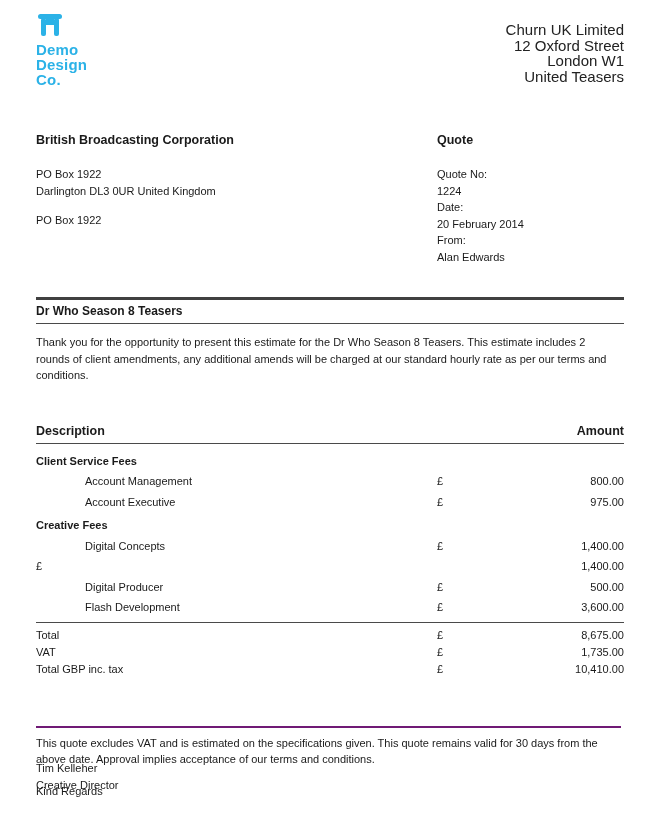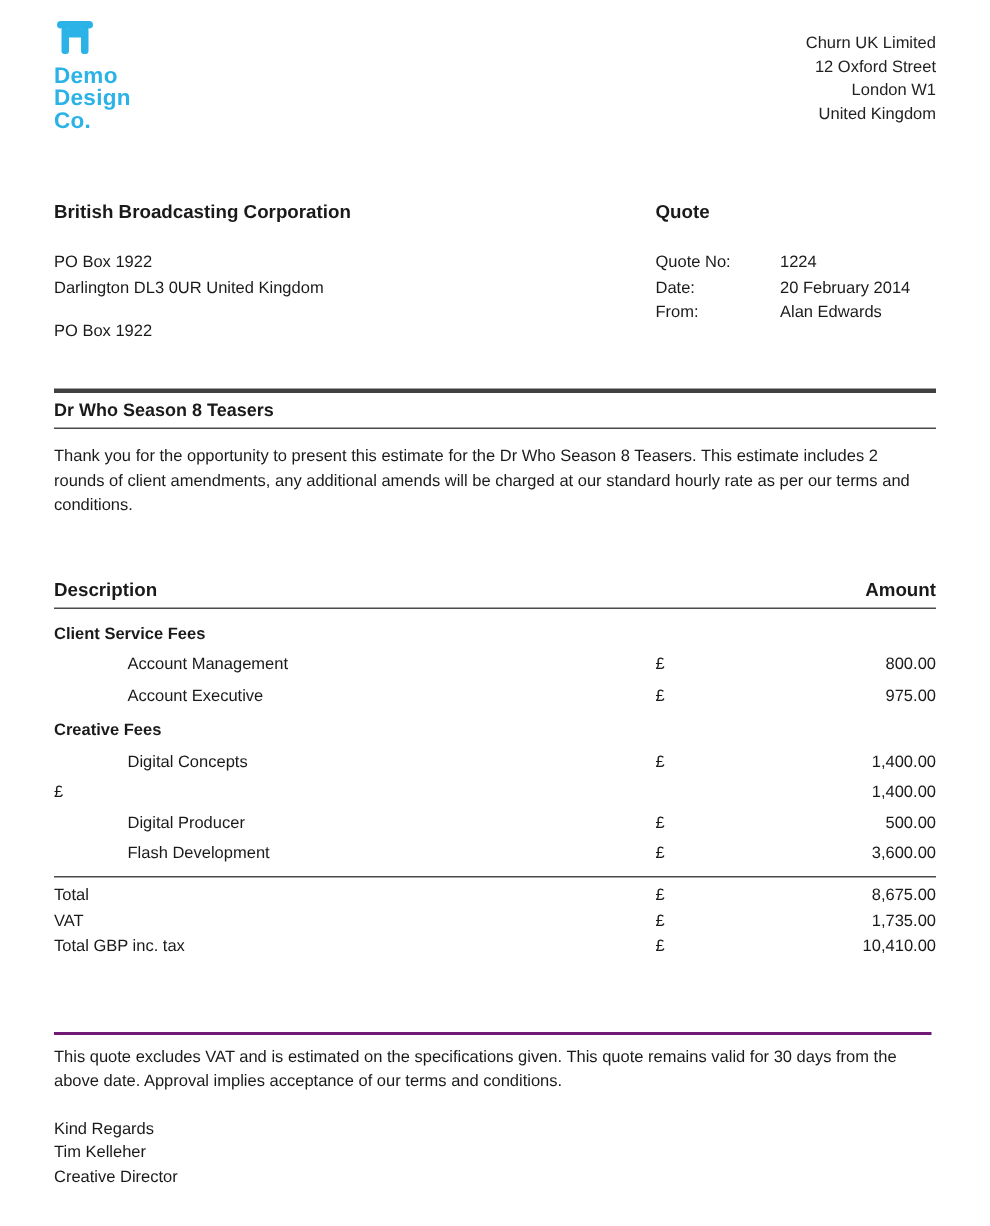--- a/index.html
+++ b/index.html
@@ -16,33 +16,33 @@
     padding: 14px 36px 0 36px;
     overflow: hidden;
     font-size: 11px;
   }
 
   
   .header { display: flex; justify-content: space-between; align-items: flex-start; }
   .logo-block { color: #2bb2e7; }
   .logo-icon { display: block; margin-bottom: 4px; margin-left: 1px; }
   .logo-text { font-weight: bold; font-size: 15px; line-height: 15px; letter-spacing: 0.2px; }
-  .company-address { text-align: right; font-size: 11px; line-height: 15.5px; padding-top: 8px; color: #222; }
+  .company-address { text-align: right; font-size: 15px; line-height: 15.5px; padding-top: 8px; color: #222; }
 
   
   .meta-section { display: flex; margin-top: 46px; }
   .client-col { width: 401px; }
   .quote-col { flex: 1; }
   .client-name { font-weight: bold; font-size: 12.5px; }
   .client-addr { margin-top: 19px; line-height: 16.5px; }
   .client-attn { margin-top: 14px; }
   .client-po { margin-top: 15px; }
   .quote-title { font-weight: bold; font-size: 12.5px; }
   .quote-fields { margin-top: 19px; }
-  .quote-field { display: flex; line-height: 16.5px; }
+  .quote-field { display: flex; line-height: 16.5px; flex-direction: column; }
   .quote-field .qf-label { width: 83px; }
 
   
   .project-title-bar {
     margin-top: 32px;
     border-top: 3px solid #404040;
     border-bottom: 1px solid #4a4a4a;
     padding: 4px 0 5px 0;
     font-weight: bold;
     font-size: 12px;
@@ -100,21 +100,21 @@
         </svg>
       </span>
       <div class="logo-text">Demo</div>
       <div class="logo-text">Design</div>
       <div class="logo-text">Co.</div>
     </div>
     <div class="company-address">
       <div>Churn UK Limited</div>
       <div>12 Oxford Street</div>
       <div>London W1</div>
-      <div>United Kingdom</div>
+      <div>United Teasers</div>
     </div>
   </div>
 
   <div class="meta-section">
     <div class="client-col">
       <div class="client-name">British Broadcasting Corporation</div>
       <div class="client-addr">
         <div>PO Box 1922</div>
         <div>Darlington DL3 0UR United Kingdom</div>
       </div>

